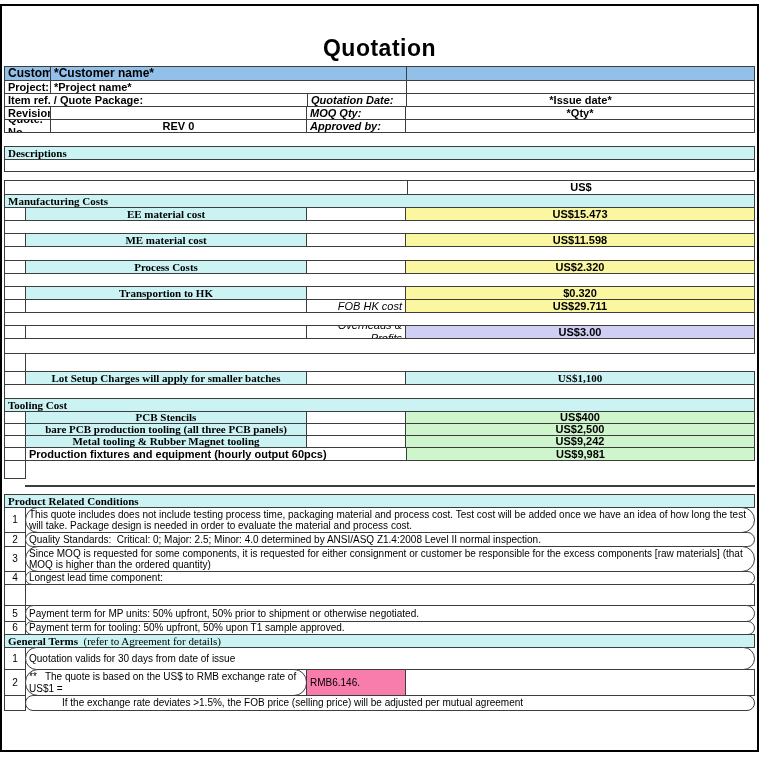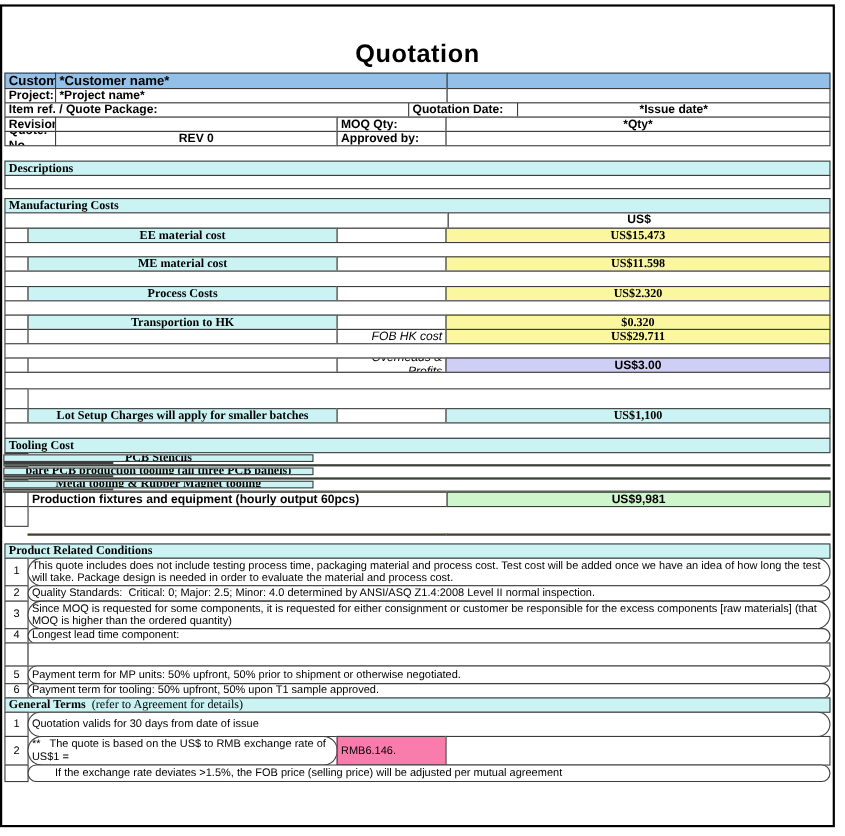--- a/index.html
+++ b/index.html
@@ -6,37 +6,37 @@
   body{width:768px;height:760px;position:relative;font-family:"Liberation Sans","DejaVu Sans",sans-serif;color:#000;}
   .page{position:absolute;left:0;top:4px;width:759px;height:748px;border:2px solid #000;box-sizing:border-box;background:#fff;padding:0 2px;}
   .trow{height:60px;display:flex;align-items:flex-end;justify-content:center;padding-bottom:4px;box-sizing:border-box;}
   .trow span{font-size:23px;font-weight:bold;letter-spacing:.5px;}
   .r{display:flex;}
   .r + .r{margin-top:-1px;}
   .gap{width:100%;}
   .c{border:1px solid var(--border);box-sizing:border-box;background:#fff;display:flex;align-items:center;padding:0 3px;font-size:11px;line-height:1.15;overflow:hidden;}
   .c + .c{margin-left:-1px;}
   
-  .t0{width:47px;}   .t1{width:357px;}  .t1b{width:257px;} .t2{width:100px;}
+  .t0{width:47px;}   .t1{width:357px;}  .t1b{width:257px;} .t2{width:100px;font-style:italic;}
   .w0{width:22px;}   .w1{width:282px;}  .w2{width:100px;}  .w38{width:382px;}
-  .w30{width:368px;text-align:center;} .wf{flex:1;}
-  
-  .h13{height:13px;flex-direction:column;} .h14{height:14px;} .h15{height:15px;} .h16{height:16px;}
+  .w30{width:304px;text-align:center;} .wf{flex:1;}
+  
+  .h13{height:13px;} .h14{height:14px;} .h15{height:15px;} .h16{height:16px;}
   .h17{height:17px;} .h19{height:19px;} .h22{height:22px;} .h23{height:23px;}
   .h26{height:26px;} .h27{height:27px;}
   .g13{height:13px;} .g8{height:8px;} .g15{height:15px;}
   
   .b{font-weight:bold;} .i{font-style:italic;} .f10{font-size:10px;} .f12{font-size:12px;}
   .ctr{justify-content:center;text-align:center;} .rt{justify-content:flex-end;text-align:right;}
   .pre{white-space:pre-wrap;border-radius:13px;}
-  .pad22{padding-left:24px;}
+  .pad22{padding-left:36px;}
   
   .bg-blue{background:var(--blue);}
   .bg-cyan{background:var(--cyan);font-family:Liberation Serif, serif;}
-  .bg-yel{background:var(--pale_yellow);font-family:Liberation Serif, serif;}
+  .bg-yel{background:var(--pale_yellow);}
   .bg-bright{background:var(--bright_yellow);margin-top:25px;}
   .bg-lav{background:var(--lavender);}
   .bg-green{background:var(--green);}
   .bg-pink{background:var(--pink);}
 </style>
 </head>
 <body>
 
 <div class="page">
 
@@ -76,26 +76,26 @@
 
   <div class="r h14">
     <div class="c wf b bg-cyan">Descriptions</div>
   </div>
   <div class="r h13">
     <div class="c wf"></div>
   </div>
 
   <div class="gap g8"></div>
 
-  <div class="r h14">
-    <div class="c wf b bg-cyan">Manufacturing Costs</div>
-  </div>
   <div class="r h15">
     <div class="c" style="width:404px"></div>
     <div class="c wf b ctr">US$</div>
+  </div>
+  <div class="r h14">
+    <div class="c wf b bg-cyan">Manufacturing Costs</div>
   </div>
   <div class="r h14">
     <div class="c w0"></div>
     <div class="c w1 b ctr bg-cyan">EE material cost</div>
     <div class="c w2"></div>
     <div class="c wf b ctr bg-yel">US$15.473</div>
   </div>
   <div class="r h14">
       <div class="c wf"></div>
     </div>

